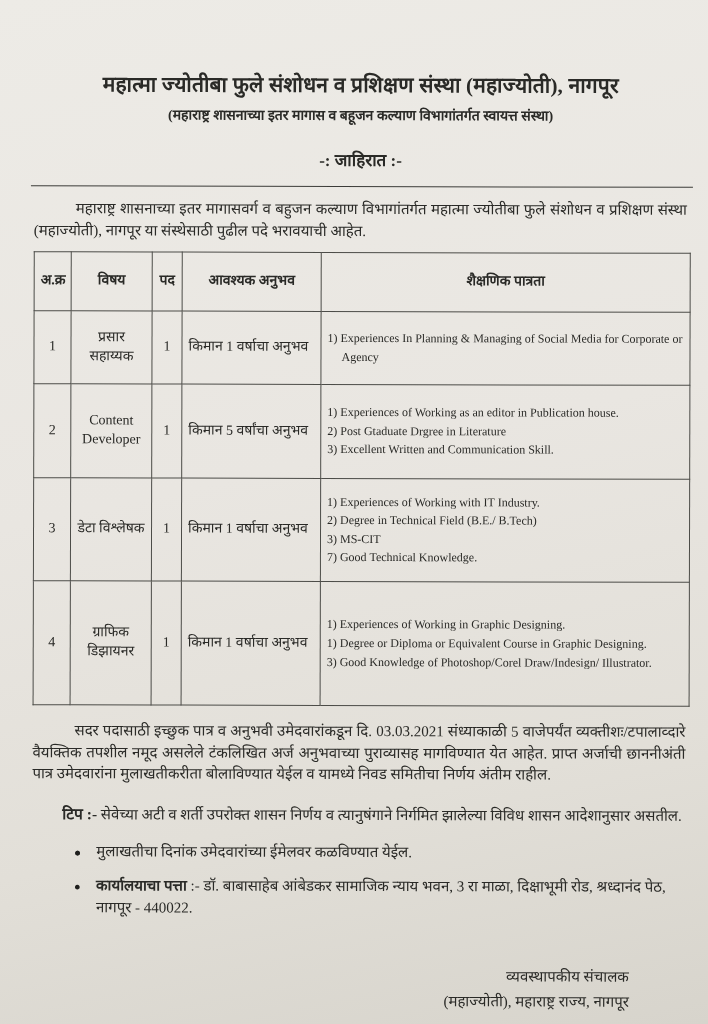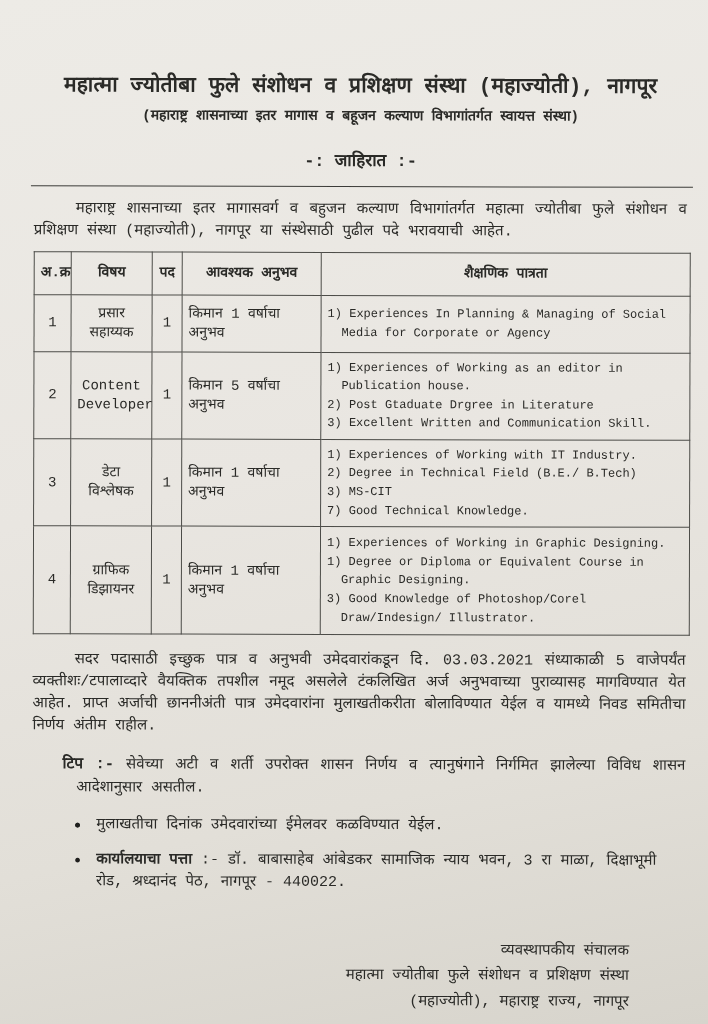--- a/index.html
+++ b/index.html
@@ -6,21 +6,20 @@
   body{
     width:708px;height:1024px;overflow:hidden;
     font-family:"Liberation Serif","DejaVu Serif",serif;
     background:#d8d5ce;
   }
   .paper{
     position:relative;width:708px;height:1024px;box-sizing:border-box;
     background:linear-gradient(168deg,#edebe6 0%,#e9e6e1 45%,#e2dfd8 75%,#d7d4cc 100%);
     color:#2a2a27;
     padding:70px 22px 0 33px;
-    font-family:Liberation Mono, monospace;
   }
   .tilt{transform:rotate(0.15deg);}
   
   .doc-title{
     margin:0;text-align:center;font-size:21px;font-weight:bold;letter-spacing:.2px;
   }
   .doc-subtitle{
     margin-top:7px;text-align:center;font-size:14px;font-weight:bold;
   }
   .ad-label{
@@ -32,21 +31,21 @@
   
   .para{
     font-size:15px;line-height:1.45;text-align:justify;margin:12px 0 0 0;
     text-indent:42px;
   }
   
   table.vacancy{
     border-collapse:collapse;width:656px;margin-top:9px;table-layout:fixed;
   }
   table.vacancy th,table.vacancy td{
-    border:1px solid #4c4c48;padding:6px 6px;vertical-align:middle;
+    border:1px solid #4c4c48;padding:14px 6px;vertical-align:middle;
     font-size:14px;line-height:1.35;
   }
   table.vacancy th{font-weight:bold;text-align:center;height:30px;}
   col.c-sr{width:37px;} col.c-subject{width:81px;} col.c-posts{width:30px;}
   col.c-exp{width:139px;} col.c-qual{width:369px;}
   td.sr,td.posts,td.subject{text-align:center;}
   td.exp{vertical-align:middle;}
   td.qual{vertical-align:middle;padding:4px 8px;}
   .qline{
     font-size:12px;line-height:1.55;padding-left:14px;text-indent:-14px;
@@ -166,18 +165,17 @@
       </li>
       <li>
         <span class="dot">●</span>
         <b>कार्यालयाचा पत्ता</b>
         <span>:- डॉ. बाबासाहेब आंबेडकर सामाजिक न्याय भवन, 3 रा माळा, दिक्षाभूमी रोड, श्रध्दानंद पेठ, नागपूर - 440022.</span>
       </li>
     </ul>
 
     <div class="signature">
       <div>व्यवस्थापकीय संचालक</div>
-      <div>महात्मा ज्योतीबा फुले संशोधन व प्रशिक्षण संस्था</div>
       <div>(महाज्योती), महाराष्ट्र राज्य, नागपूर</div>
     </div>
 
   </div>
 </div>
 
 </body></html>

